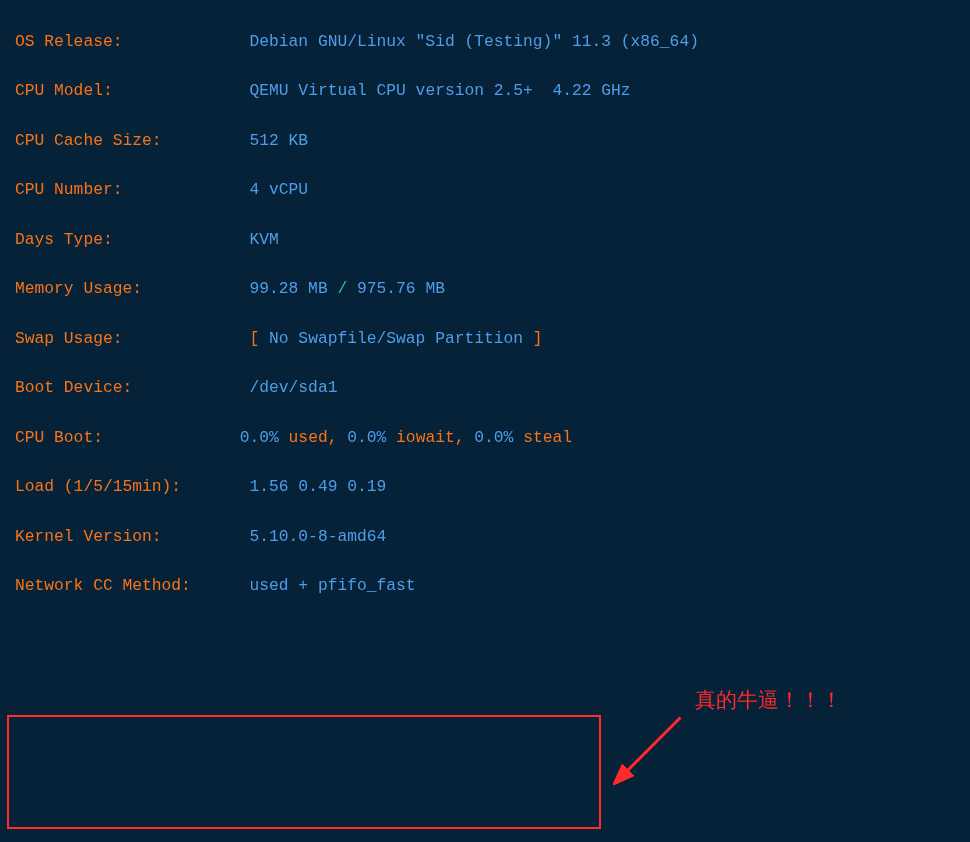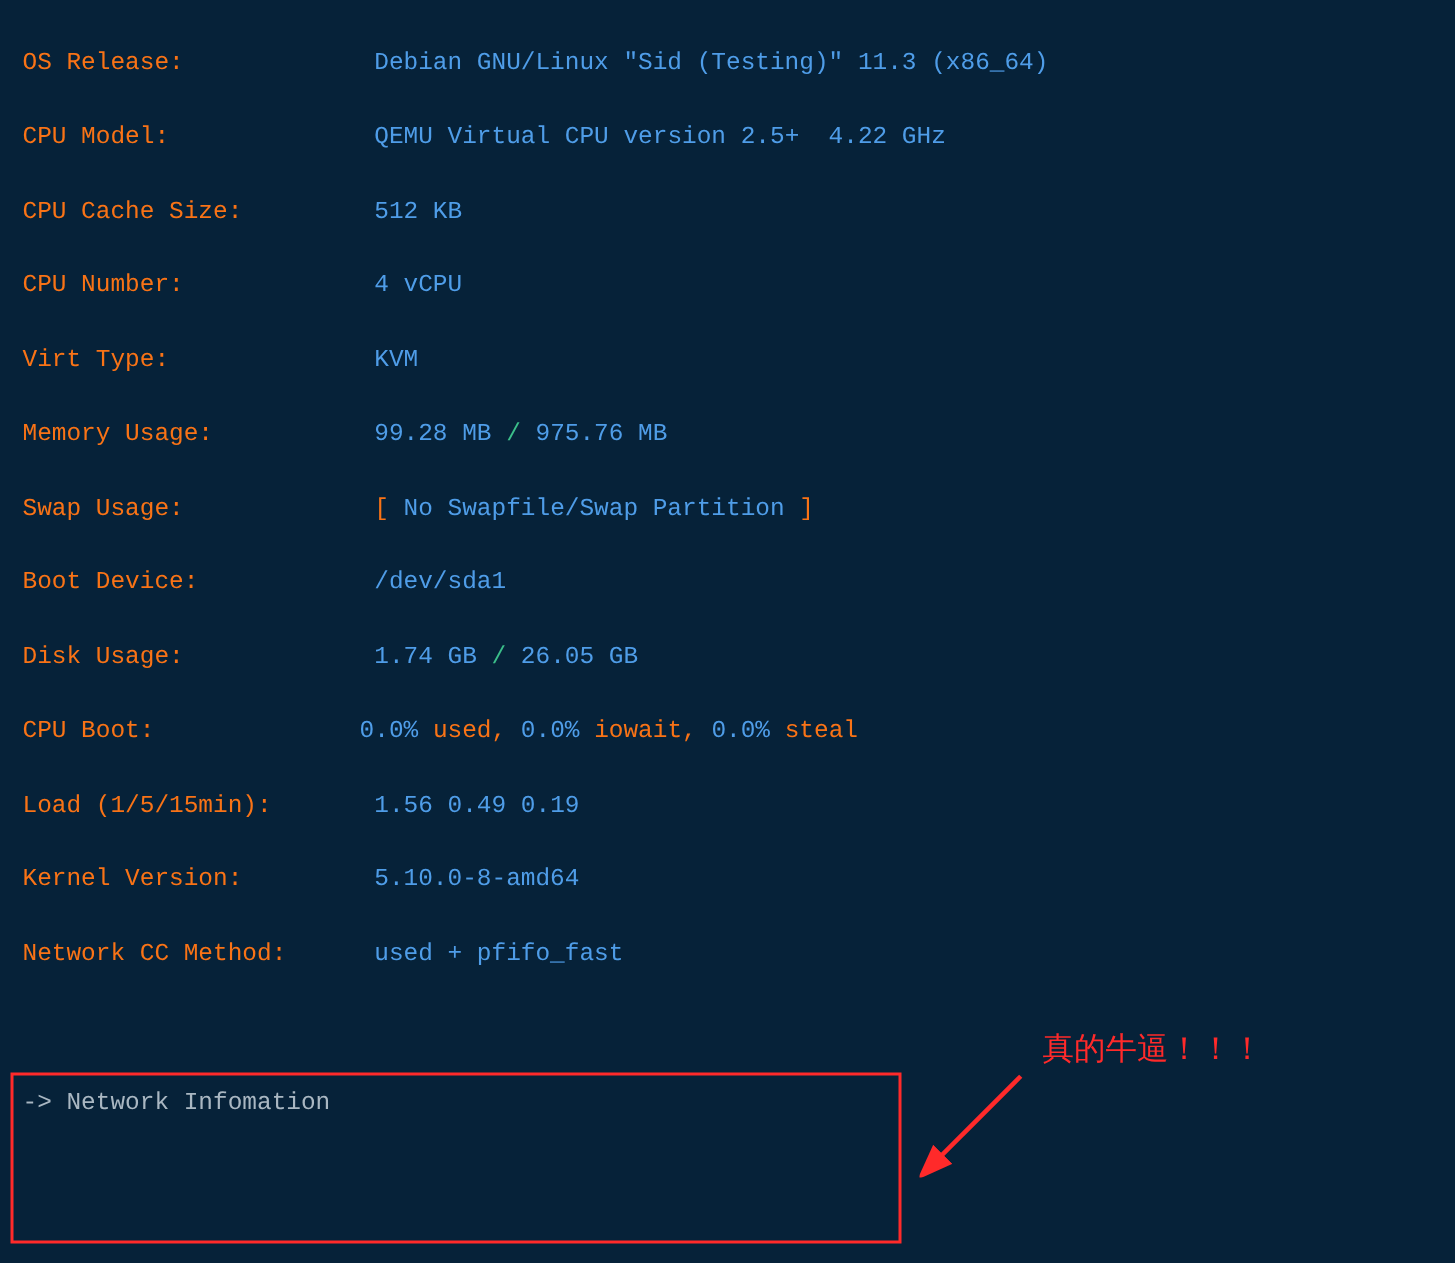--- a/index.html
+++ b/index.html
@@ -56,31 +56,29 @@
   .sep { color: #3bbf8a; }
 </style>
 </head>
 <body>
 
 <div class="terminal">
 <span class="line"><span class="green">OS Release:</span><span>             </span><span class="blue">Debian GNU/Linux "Sid (Testing)" 11.3 (x86_64)</span></span>
 <span class="line"><span class="green">CPU Model:</span><span>              </span><span class="blue">QEMU Virtual CPU version 2.5+  4.22 GHz</span></span>
 <span class="line"><span class="green">CPU Cache Size:</span><span>         </span><span class="blue">512 KB</span></span>
 <span class="line"><span class="green">CPU Number:</span><span>             </span><span class="blue">4 vCPU</span></span>
-<span class="line"><span class="green">Virt Type:</span><span>              </span><span class="blue">KVM</span></span>
+<span class="line"><span class="green">Days Type:</span><span>              </span><span class="blue">KVM</span></span>
 <span class="line"><span class="green">Memory Usage:</span><span>           </span><span class="blue">99.28 MB</span><span class="sep"> / </span><span class="blue">975.76 MB</span></span>
 <span class="line"><span class="green">Swap Usage:</span><span>             </span><span class="green">[ </span><span class="blue">No Swapfile/Swap Partition</span><span class="green"> ]</span></span>
 <span class="line"><span class="green">Boot Device:</span><span>            </span><span class="blue">/dev/sda1</span></span>
-<span class="line"><span class="green">Disk Usage:</span><span>             </span><span class="blue">1.74 GB</span><span class="sep"> / </span><span class="blue">26.05 GB</span></span>
 <span class="line"><span class="green">CPU Boot:</span><span>              </span><span class="blue">0.0%</span><span class="green"> used, </span><span class="blue">0.0%</span><span class="green"> iowait, </span><span class="blue">0.0%</span><span class="green"> steal</span></span>
 <span class="line"><span class="green">Load (1/5/15min):</span><span>       </span><span class="blue">1.56 0.49 0.19</span></span>
 <span class="line"><span class="green">Kernel Version:</span><span>         </span><span class="blue">5.10.0-8-amd64</span></span>
 <span class="line"><span class="green">Network CC Method:</span><span>      </span><span class="blue">used + pfifo_fast</span></span>
 <span class="line"> </span>
-<span class="line"><span class="arrow">-&gt; </span><span class="grey">Network Infomation</span></span>
 <span class="line"> </span>
 
 
 
 
 
 
 
 
 

